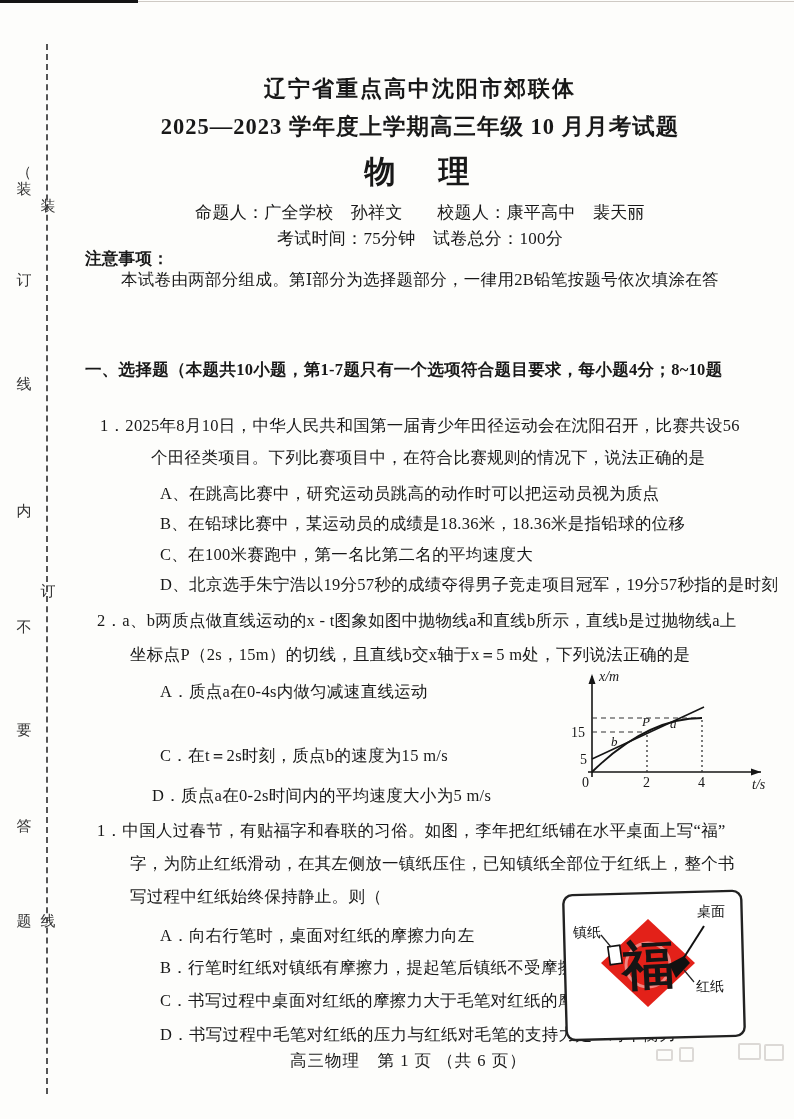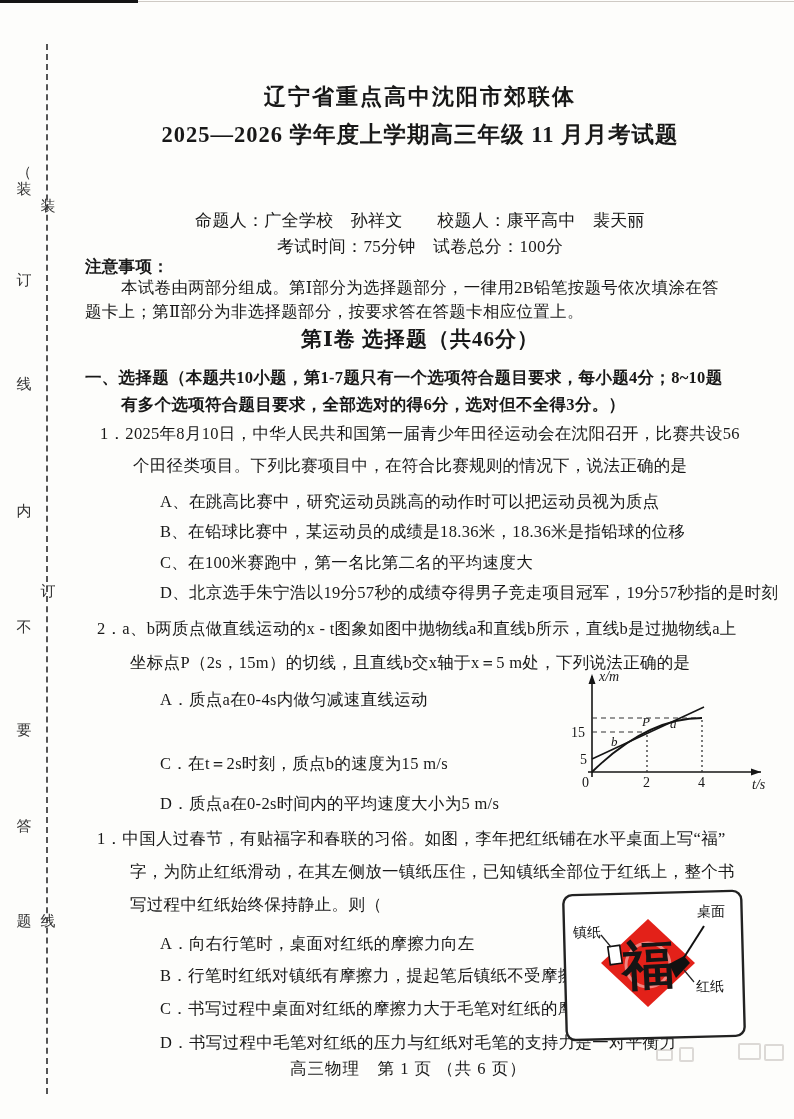--- a/index.html
+++ b/index.html
@@ -2,21 +2,21 @@
 <html><head>
 <meta charset="utf-8">
 <style>
   html,body{margin:0;padding:0;background:#e8e8e8;}
   .page{
     position:relative; width:794px; height:1119px; margin:0 auto;
     background:#fdfdfb; overflow:hidden;
     font-family:"Liberation Serif","DejaVu Serif",serif;
     color:#181818;
   }
-  .line{position:absolute; white-space:nowrap; font-size:16.5px; letter-spacing:.3px; line-height:1.2;margin-top:8px;}
+  .line{position:absolute; white-space:nowrap; font-size:16.5px; letter-spacing:.3px; line-height:1.2;}
   .bold{font-weight:bold;}
   .center{left:70px; width:700px; text-align:center;}
   .t1{font-size:22px; letter-spacing:2px;}
   .t2{font-size:22.5px; letter-spacing:1px;}
   .subject{font-size:31px; letter-spacing:6px;}
   .meta{font-size:17px;}
   .sec{font-size:21px; letter-spacing:1px;}
   .vchar{position:absolute; font-size:15px; color:#333; width:18px; text-align:center;}
   .bindline{position:absolute; left:46px; top:44px; height:1050px; width:0; border-left:2px dashed #555;}
   .edgemark{position:absolute; left:-8px; font-size:16px; color:#444;}
@@ -50,44 +50,42 @@
   <span class="vchar" style="left:39px; top:912px;">线</span>
   <span class="edgemark" style="top:300px;">）</span>
   <span class="edgemark" style="top:414px;">）</span>
   <span class="edgemark" style="top:483px;">）</span>
   <span class="edgemark" style="top:601px;">）</span>
   <span class="edgemark" style="top:682px;">）</span>
   <span class="edgemark" style="top:764px;">）</span>
   <span class="edgemark" style="top:837px;">）</span>
 
   <div class="line center bold t1" style="top:76px;">辽宁省重点高中沈阳市郊联体</div>
-  <div class="line center bold t2" style="top:113px;">2025—2026 学年度上学期高三年级 11 月月考试题</div>
+  <div class="line center bold t2" style="top:113px;">2025—2023 学年度上学期高三年级 10 月月考试题</div>
+  <div class="line center bold subject" style="top:153px;">物　理</div>
   <div class="line center meta" style="top:203px;">命题人：广全学校　孙祥文　　校题人：康平高中　裴天丽</div>
   <div class="line center meta" style="top:229px;">考试时间：75分钟　试卷总分：100分</div>
 
   <div class="line bold" style="left:85px; top:249px;">注意事项：</div>
   <div class="line" style="left:121px; top:270px;">本试卷由两部分组成。第Ⅰ部分为选择题部分，一律用2B铅笔按题号依次填涂在答</div>
-  <div class="line" style="left:85px;  top:294px;">题卡上；第Ⅱ部分为非选择题部分，按要求答在答题卡相应位置上。</div>
 
-  <div class="line center bold sec" style="top:319px;">第Ⅰ卷  选择题（共46分）</div>
   <div class="line bold" style="left:85px;  top:360px;">一、选择题（本题共10小题，第1-7题只有一个选项符合题目要求，每小题4分；8~10题</div>
-  <div class="line bold" style="left:121px; top:387px;">有多个选项符合题目要求，全部选对的得6分，选对但不全得3分。）</div>
 
   <div class="line" style="left:100px; top:416px;">1．2025年8月10日，中华人民共和国第一届青少年田径运动会在沈阳召开，比赛共设56</div>
-  <div class="line" style="left:133px; top:448px;text-align:right;">个田径类项目。下列比赛项目中，在符合比赛规则的情况下，说法正确的是</div>
+  <div class="line" style="left:151px; top:448px;text-align:right;">个田径类项目。下列比赛项目中，在符合比赛规则的情况下，说法正确的是</div>
   <div class="line" style="left:160px; top:484px;text-align:center;">A、在跳高比赛中，研究运动员跳高的动作时可以把运动员视为质点</div>
   <div class="line" style="left:160px; top:514px;">B、在铅球比赛中，某运动员的成绩是18.36米，18.36米是指铅球的位移</div>
   <div class="line" style="left:160px; top:545px;">C、在100米赛跑中，第一名比第二名的平均速度大</div>
   <div class="line" style="left:160px; top:575px;">D、北京选手朱宁浩以19分57秒的成绩夺得男子竞走项目冠军，19分57秒指的是时刻</div>
 
   <div class="line" style="left:97px;  top:611px;">2．a、b两质点做直线运动的x - t图象如图中抛物线a和直线b所示，直线b是过抛物线a上</div>
   <div class="line" style="left:130px; top:645px;">坐标点P（2s，15m）的切线，且直线b交x轴于x＝5 m处，下列说法正确的是</div>
   <div class="line" style="left:160px; top:682px;">A．质点a在0-4s内做匀减速直线运动</div>
   <div class="line" style="left:160px; top:746px;">C．在t＝2s时刻，质点b的速度为15 m/s</div>
-  <div class="line" style="left:160px; top:786px;">D．质点a在0-2s时间内的平均速度大小为5 m/s</div>
+  <div class="line" style="left:152px; top:786px;">D．质点a在0-2s时间内的平均速度大小为5 m/s</div>
 
   <svg class="fig" style="left:558px; top:664px;" width="225" height="142" viewBox="0 0 225 142">
 
     <line x1="30" y1="108" x2="203" y2="108" stroke="#151515" stroke-width="1.6"></line>
     <polygon points="203,108 193,104.5 193,111.5" fill="#151515"></polygon>
     <line x1="34" y1="113" x2="34" y2="12" stroke="#151515" stroke-width="1.6"></line>
     <polygon points="34,10 30.5,20 37.5,20" fill="#151515"></polygon>
 
     <line x1="34" y1="54" x2="144" y2="54" stroke="#333" stroke-width="1.2" stroke-dasharray="5,4"></line>
     <line x1="34" y1="68" x2="89" y2="68" stroke="#333" stroke-width="1.2" stroke-dasharray="5,4"></line>

